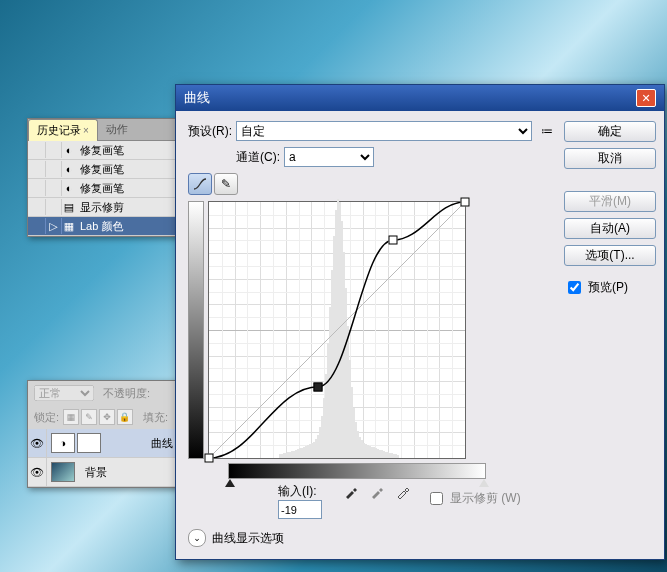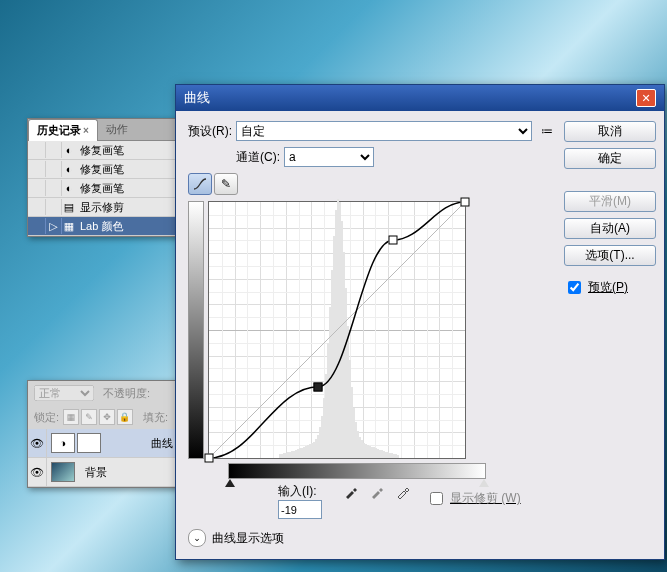--- a/index.html
+++ b/index.html
@@ -1,19 +1,19 @@
 <!DOCTYPE html>
 <html><head>
 <meta charset="utf-8">
 <style>
   body { margin:0; font-family: "Microsoft YaHei", "SimSun", Arial, sans-serif; font-size:12px; background:linear-gradient(135deg,#1a6b8c 0%, #4ba8cc 30%, #c5e8f5 50%, #2a8bb0 70%, #0d4a66 100%); width:667px; height:572px; position:relative; overflow:hidden; }
   .palette { position:absolute; background:#d5d5d5; border:1px solid #7a7a7a; box-shadow:2px 2px 6px rgba(0,0,0,.4); }
   .tabs { display:flex; background:#b3b3b3; border-bottom:1px solid #888; font-size:11px; }
   .tab { padding:3px 8px 3px 8px; cursor:pointer; color:#555; }
-  .tab.active { background:#ffffff; border:1px solid #888; border-bottom:none; border-radius:3px 3px 0 0; margin-bottom:-1px; color:#000;font-weight:bold; }
+  .tab.active { background:#fef9c3; border:1px solid #888; border-bottom:none; border-radius:3px 3px 0 0; margin-bottom:-1px; color:#000; }
   .close-x { font-size:10px; margin-left:2px; color:#777; }
   
   #history-palette { top:118px; left:27px; width:155px; }
   .hist-list { background:#e7e7e7; }
   .hist-row { display:flex; align-items:center; height:18px; border-bottom:1px solid #ccc; padding-left:2px; font-size:11px; }
   .hist-cell1 { width:15px; height:16px; border-right:1px solid #ccc; }
   .hist-cell2 { width:15px; height:16px; border-right:1px solid #ccc; display:flex; align-items:center; justify-content:center; }
   .hist-icon { width:14px; height:14px; display:inline-flex; align-items:center; justify-content:center; }
   .hist-row.selected { background:#4a6ea0; color:#fff; }
   .hist-row.selected .hist-cell1, .hist-row.selected .hist-cell2 { border-right:1px solid #6a8ac0; }
@@ -48,21 +48,21 @@
   .curve-box { position:relative; width:256px; height:256px; border:1px solid #666; background:#fff; }
   .grid-line { position:absolute; background:#d5d5d5; }
   .curve-svg { position:absolute; top:0; left:0; }
   .grad-h { width:256px; height:14px; background:linear-gradient(90deg,#000,#fff); border:1px solid #999; margin-top:4px; margin-left:20px; position:relative; }
   .io-group { font-size:12px; }
   .io-group input { width:38px; height:17px; border:1px solid #7a98b8; font-size:11px; text-align:left; padding:0 2px; }
   .droppers { display:inline-flex; gap:8px; margin-left:20px; }
   .dropper { width:18px; height:18px; display:flex; align-items:center; justify-content:center; color:#444; }
   .btn { height:21px; border:1px solid #7a98b8; background:linear-gradient(#fefefe,#e2e2e6); border-radius:3px; font-size:12px; cursor:pointer; padding:0; }
   .btn[disabled] { color:#999;text-align:center; }
-  .chk-row { font-size:12px; display:flex; align-items:center; gap:4px; margin-top:6px;text-decoration:underline; }
+  .chk-row { font-size:12px; display:flex; align-items:center; gap:4px; margin-top:6px; }
   .expander { display:flex; align-items:center; gap:6px; margin-top:10px; font-size:12px; }
   .exp-btn { width:16px; height:16px; border:1px solid #999; border-radius:8px; background:#fff; display:flex; align-items:center; justify-content:center; font-size:9px; cursor:pointer; }
   .hist-bar { position:absolute; bottom:0; background:#e2e2e2; }
   .pt { position:absolute; width:7px; height:7px; border:1px solid #000; background:#222; transform:translate(-50%,-50%); }
   .pt.open { background:#fff; }
   .slider-tri { position:absolute; width:0; height:0; border-left:5px solid transparent; border-right:5px solid transparent; border-bottom:8px solid #333; bottom:-9px; }
   .presets-menu { width:16px; height:16px; margin-left:6px; display:flex; align-items:center; justify-content:center; border:1px solid transparent; cursor:pointer; }
   .lock-icons { display:flex; gap:2px; align-items:center; }
   .lock-icons span { width:14px; height:14px; border:1px solid #bbb; background:#eee; font-size:9px; display:flex; align-items:center; justify-content:center; color:#999; }
 </style>
@@ -311,22 +311,22 @@
             </label>
           </div>
         </div>
       </div>
       <div class="expander">
         <div class="exp-btn">⌄</div>
         <span>曲线显示选项</span>
       </div>
     </div>
     <div class="dlg-right">
+      <button class="btn">确定</button>
       <button class="btn">取消</button>
-      <button class="btn">确定</button>
       <div style="height:10px;"></div>
       <button class="btn" disabled="">平滑(M)</button>
       <button class="btn">自动(A)</button>
       <button class="btn">选项(T)...</button>
       <label class="chk-row">
         <input type="checkbox" checked="" style="">
         <span>预览(P)</span>
       </label>
     </div>
   </div>

